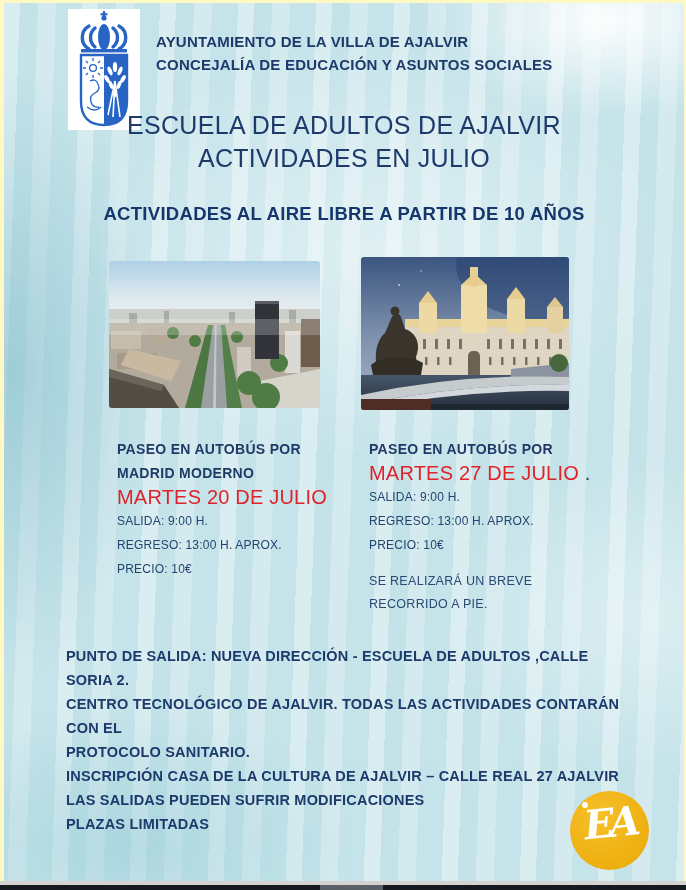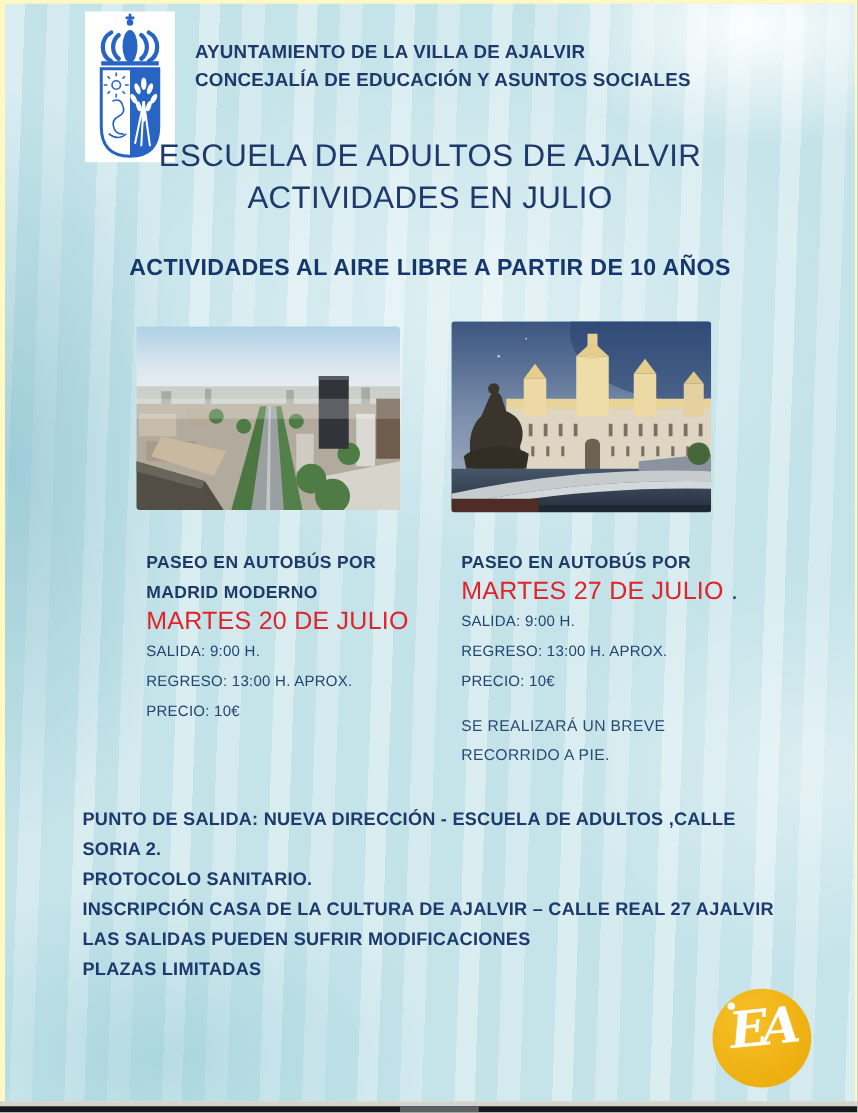--- a/index.html
+++ b/index.html
@@ -268,20 +268,21 @@
       <div class="act-line">REGRESO: 13:00 H. APROX.</div>
       <div class="act-line">PRECIO: 10€</div>
       <div class="note-block">
         <div class="act-note">SE REALIZARÁ UN BREVE</div>
         <div class="act-note">RECORRIDO A PIE.</div>
       </div>
     </div>
 
     <div class="footer">
       <div>PUNTO DE SALIDA: NUEVA DIRECCIÓN -  ESCUELA DE ADULTOS ,CALLE SORIA 2.</div>
+      <div>CENTRO TECNOLÓGICO DE AJALVIR. TODAS LAS ACTIVIDADES CONTARÁN CON EL</div>
       <div>PROTOCOLO SANITARIO.</div>
       <div>INSCRIPCIÓN CASA DE LA CULTURA DE AJALVIR – CALLE REAL 27 AJALVIR</div>
       <div>LAS SALIDAS PUEDEN SUFRIR MODIFICACIONES</div>
       <div>PLAZAS LIMITADAS</div>
     </div>
 
     <div class="ea-badge">
       <div class="spark"></div>
       <div class="glyph">EA</div>
     </div>

